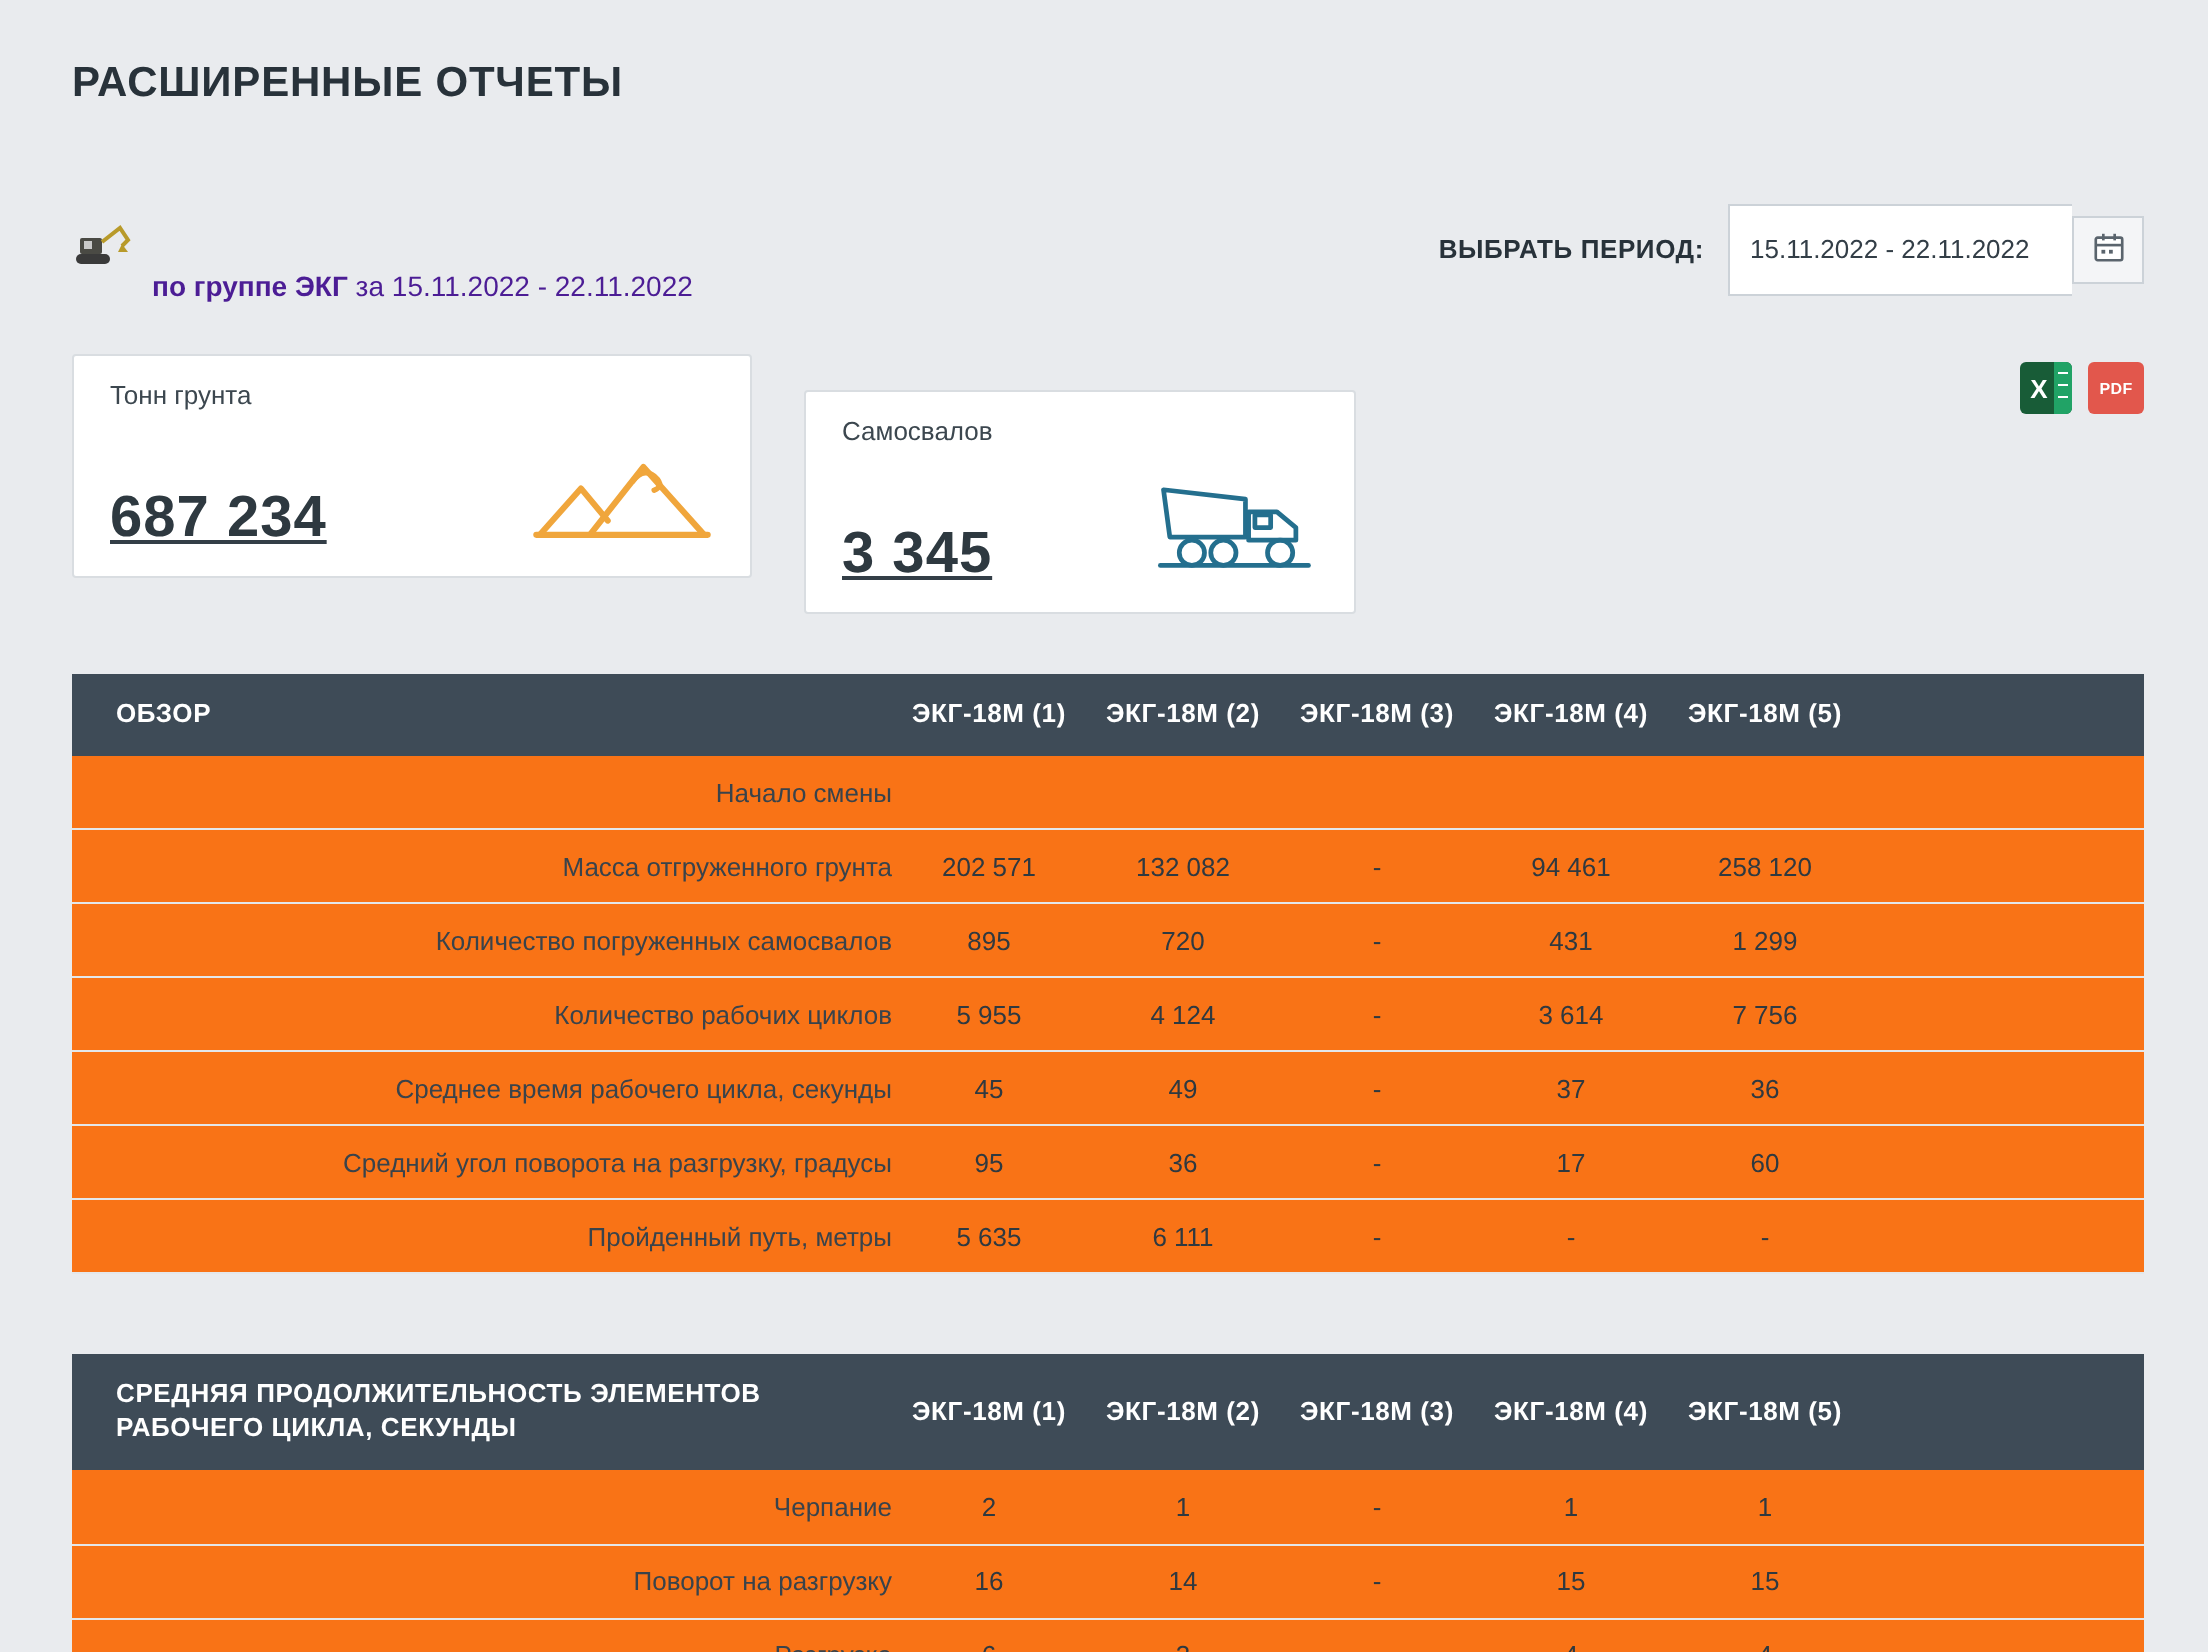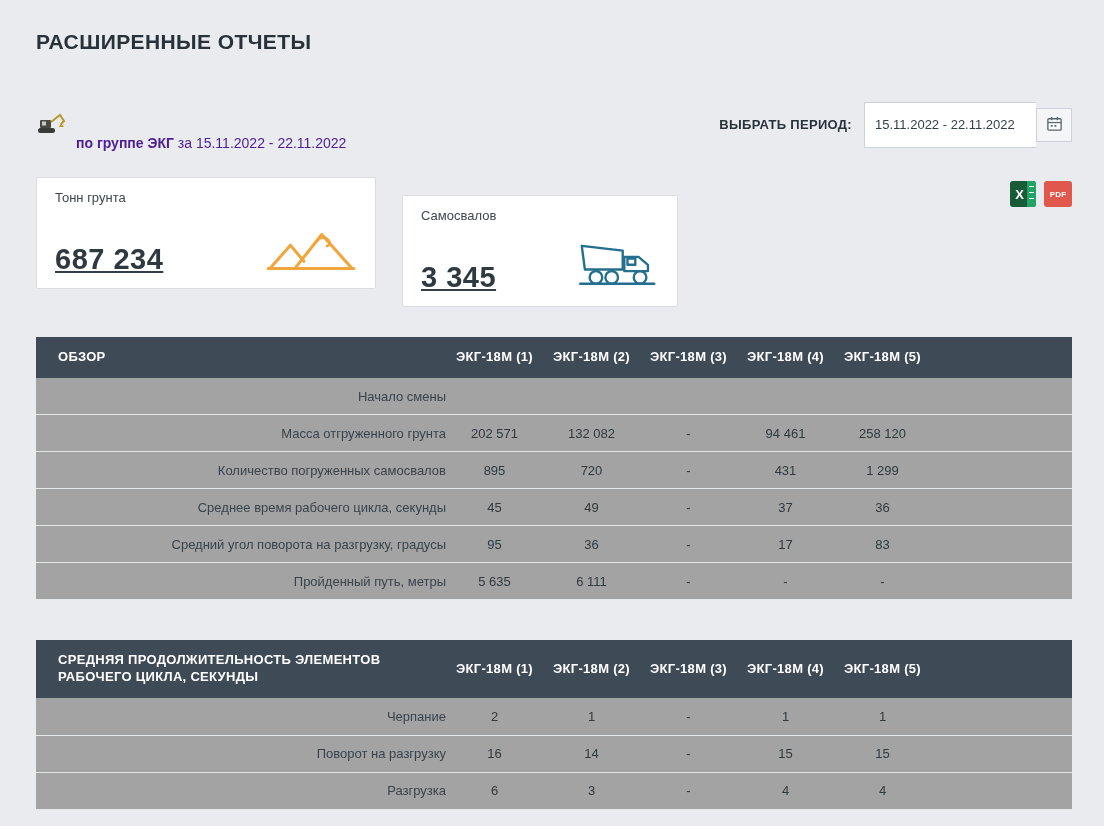--- a/index.html
+++ b/index.html
@@ -91,21 +91,21 @@
     display: flex;
     gap: 8px;
     padding-top: 4px;
   }
   .export-btn { cursor: pointer; border: none; background: transparent; padding: 0; }
 
   .tables-wrap { margin-top: 30px; }
   table.report-table {
     width: 100%;
     border-collapse: collapse;
-    background: #a3a3a3;
+    background: #f97316;
     table-layout: fixed;
   }
   table.report-table + table.report-table { margin-top: 40px; padding-left: 36px; }
   col.c-label { width: 410px; }
   col.c-val { width: 97px; }
   col.c-fill { width: auto; }
 
   .report-table thead th {
     background: #3e4b57;
     color: #ffffff;
@@ -282,35 +282,44 @@
           <tr>
             <td class="label">Количество погруженных самосвалов</td>
             <td>895</td>
             <td>720</td>
             <td>-</td>
             <td>431</td>
             <td>1 299</td>
             <td></td>
           </tr>
           <tr>
+            <td class="label">Количество рабочих циклов</td>
+            <td>5 955</td>
+            <td>4 124</td>
+            <td>-</td>
+            <td>3 614</td>
+            <td>7 756</td>
+            <td></td>
+          </tr>
+          <tr>
             <td class="label">Среднее время рабочего цикла, секунды</td>
             <td>45</td>
             <td>49</td>
             <td>-</td>
             <td>37</td>
             <td>36</td>
             <td></td>
           </tr>
           <tr>
             <td class="label">Средний угол поворота на разгрузку, градусы</td>
             <td>95</td>
             <td>36</td>
             <td>-</td>
             <td>17</td>
-            <td>83</td>
+            <td>60</td>
             <td></td>
           </tr>
           <tr>
             <td class="label">Пройденный путь, метры</td>
             <td>5 635</td>
             <td>6 111</td>
             <td>-</td>
             <td>-</td>
             <td>-</td>
             <td></td>

